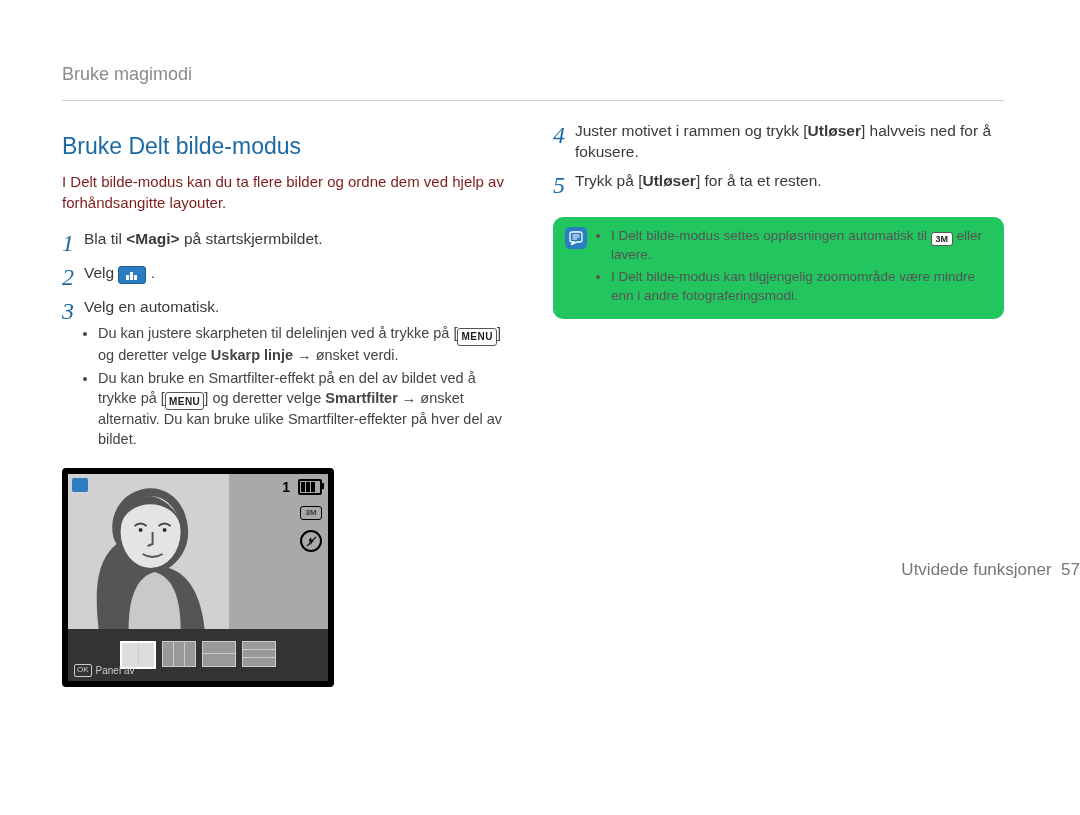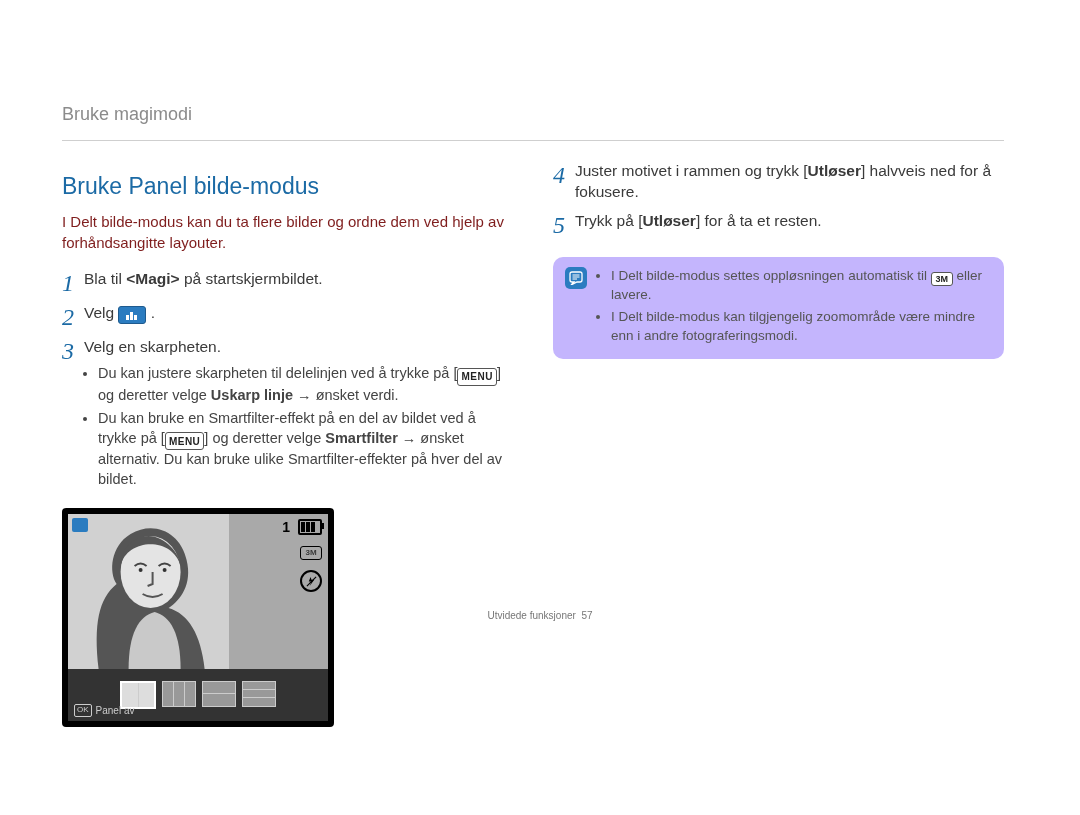--- a/index.html
+++ b/index.html
@@ -12,21 +12,20 @@
     color: #3a3a3a;
     font-size: 15.5px;
     line-height: 1.35;
   }
   .page {
     position: relative;
     width: 1080px;
     height: 610px;
     box-sizing: border-box;
     padding: 62px 76px 40px 62px;
-    margin-top: 40px;
   }
   .breadcrumb {
     font-size: 18px;
     color: #8b8b8b;
     font-weight: 300;
     margin-bottom: 14px;
   }
   .hr {
     border: 0;
     border-top: 1px solid #cfcfcf;
@@ -124,21 +123,21 @@
     box-shadow: 4px 0 0 0 #fff, 8px 0 0 0 #fff;
   }
   .icon-box.blue .bars::after{
     content:"";
     position:absolute;
     left:4px;bottom:0;width:3px;height:8px;background:#fff;
   }
   .arrow { font-family: Arial; }
   .notebox {
     display: flex;
-    background: #c4b5fd;
+    background: #22c55e;
     border-radius: 10px;
     padding: 10px 12px;
     margin-top: 20px;
   }
   .notebox .note-icon {
     width: 22px;
     height: 22px;
     flex: 0 0 22px;
     border-radius: 5px;
     background: #2b7cc0;
@@ -226,36 +225,36 @@
   .flash-icon{width:18px;height:18px;border:2px solid #000;border-radius:50%;display:flex;align-items:center;justify-content:center;font-size:11px;}
   
   .face svg{position:absolute;bottom:0;left:0;width:100%;height:100%;}
   .hand-icon{
     display:inline-block;width:14px;height:14px;vertical-align:-2px;
   }
   .footer{
     position:absolute;
     bottom:28px;
     left:0;right:0;
-    text-align:center;
-    font-size:10px;color:#777;
+    text-align:right;
+    font-size:17px;color:#777;
   }
 </style>
 </head>
 <body>
 
 <div class="page">
 
   <div class="breadcrumb">Bruke magimodi</div>
   <hr class="hr">
 
   <div class="columns">
 
     <div class="col">
-      <h1 class="section">Bruke Panel bilde-modus</h1>
+      <h1 class="section">Bruke Delt bilde-modus</h1>
       <div class="intro">I Delt bilde-modus kan du ta flere bilder og ordne dem ved hjelp av forhåndsangitte layouter.</div>
 
       <div class="step">
         <div class="step-num">1</div>
         <div class="step-body">
           <span>Bla til </span><span class="bold">&lt;Magi&gt;</span><span> på startskjermbildet.</span>
         </div>
       </div>
 
       <div class="step">
@@ -265,21 +264,21 @@
           <span class="icon-box blue">
               <span class="bars"></span>
             </span>
           <span>.</span>
         </div>
       </div>
 
       <div class="step">
         <div class="step-num">3</div>
         <div class="step-body">
-          <span>Velg en skarpheten.</span>
+          <span>Velg en automatisk.</span>
           <ul class="sub">
             <li>
               <span>Du kan justere skarpheten til delelinjen ved å trykke på [</span><span class="icon-box menu">MENU</span><span>] og deretter velge </span><span class="bold">Uskarp linje</span><span class="arrow"> → </span><span>ønsket verdi.</span>
             </li>
             <li>
               <span>Du kan bruke en Smartfilter-effekt på en del av bildet ved å trykke på [</span><span class="icon-box menu">MENU</span><span>] og deretter velge </span><span class="bold">Smartfilter</span><span class="arrow"> → </span><span>ønsket alternativ. Du kan bruke ulike Smartfilter-effekter på hver del av bildet.</span>
             </li>
           </ul>
         </div>
       </div>

